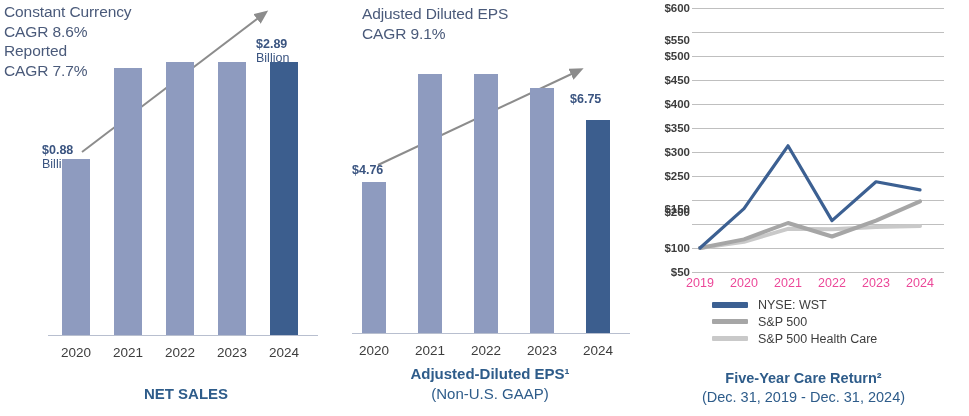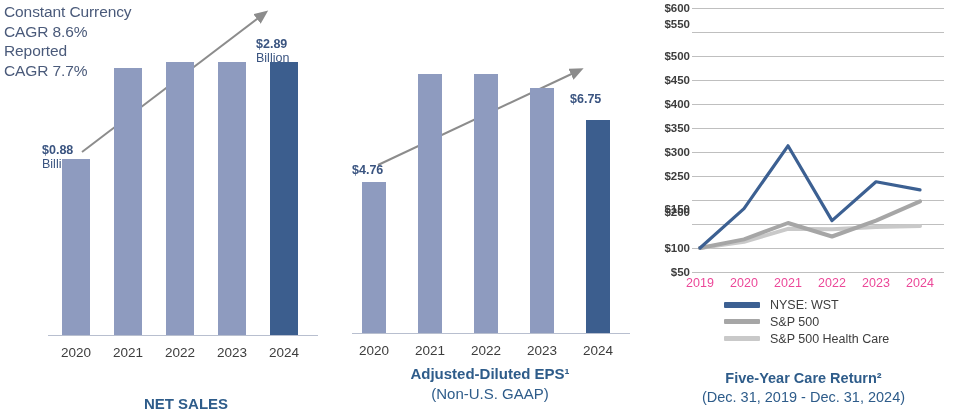--- a/index.html
+++ b/index.html
@@ -82,21 +82,21 @@
   }
   .gridline {
     position: absolute; left: 0; right: 0; height: 1px;
     background: #bfbfbf;
   }
   .xlabels-line { position: absolute; left: 52px; top: 276px; width: 252px; height: 18px; }
   .xlabel-line {
     position: absolute; font-size: 12.5px; color: #ec4899;
     text-align: center; transform: translateX(-50%); white-space: nowrap;
   }
-  .legend { position: absolute; left: 84px; top: 296px; width: 240px; }
+  .legend { position: absolute; left: 72px; top: 296px; width: 240px; }
   .legend-row {
     display: flex; align-items: center; height: 17px;
   }
   .legend-swatch {
     width: 36px; height: 5px; border-radius: 1px;
     margin-right: 10px; flex: none;
   }
   .legend-label { font-size: 12.5px; color: #3d3d3d; white-space: nowrap; }
   .return-caption {
     position: absolute; left: 0; right: 2px; top: 350px;
@@ -144,27 +144,29 @@
   </div>
 
   <div class="xticks">
     <div class="xtick" style="left:52px;  width:48px;">2020</div>
     <div class="xtick" style="left:104px; width:48px;">2021</div>
     <div class="xtick" style="left:156px; width:48px;">2022</div>
     <div class="xtick" style="left:208px; width:48px;">2023</div>
     <div class="xtick" style="left:260px; width:48px;">2024</div>
   </div>
 
-  <div class="chart-caption" style="bottom:2px;padding-left:32px;">
+  <div class="chart-caption" style="bottom:12px;padding-left:32px;">
     <span>NET SALES</span>
   </div>
 </div>
 
 <div class="panel" id="panel-eps">
 
+  <div class="cagr-block" style="left:22px; top:4px;">Adjusted Diluted EPS
+CAGR 9.1%</div>
 
   <svg class="trend" width="300" height="416">
     <defs>
       <marker id="arrow2" markerWidth="8" markerHeight="8" refX="5" refY="3" orient="auto" markerUnits="strokeWidth">
         <path d="M0,0 L7,3 L0,6 z" fill="#8c8c8c"></path>
       </marker>
     </defs>
     <line x1="38" y1="165" x2="240" y2="70" stroke="#8c8c8c" stroke-width="2" marker-end="url(#arrow2)"></line>
   </svg>
 
@@ -192,21 +194,21 @@
   <div class="chart-caption" style="bottom:12px;">
     <span>Adjusted-Diluted EPS¹</span>
     <span class="sub">(Non-U.S. GAAP)</span>
   </div>
 </div>
 
 <div class="panel" id="panel-return">
 
   <div class="ylabels">
     <div class="ylabel" style="top:8px;">$600</div>
-    <div class="ylabel" style="top:24px;">$550</div>
+    <div class="ylabel" style="top:40px;">$550</div>
     <div class="ylabel" style="top:56px;">$500</div>
     <div class="ylabel" style="top:80px;">$450</div>
     <div class="ylabel" style="top:104px;">$400</div>
     <div class="ylabel" style="top:128px;">$350</div>
     <div class="ylabel" style="top:152px;">$300</div>
     <div class="ylabel" style="top:176px;">$250</div>
     <div class="ylabel" style="top:212px;margin-left:44px;">$200</div>
     <div class="ylabel" style="top:209px;">$150</div>
     <div class="ylabel" style="top:248px;">$100</div>
     <div class="ylabel" style="top:272px;">$50</div>

